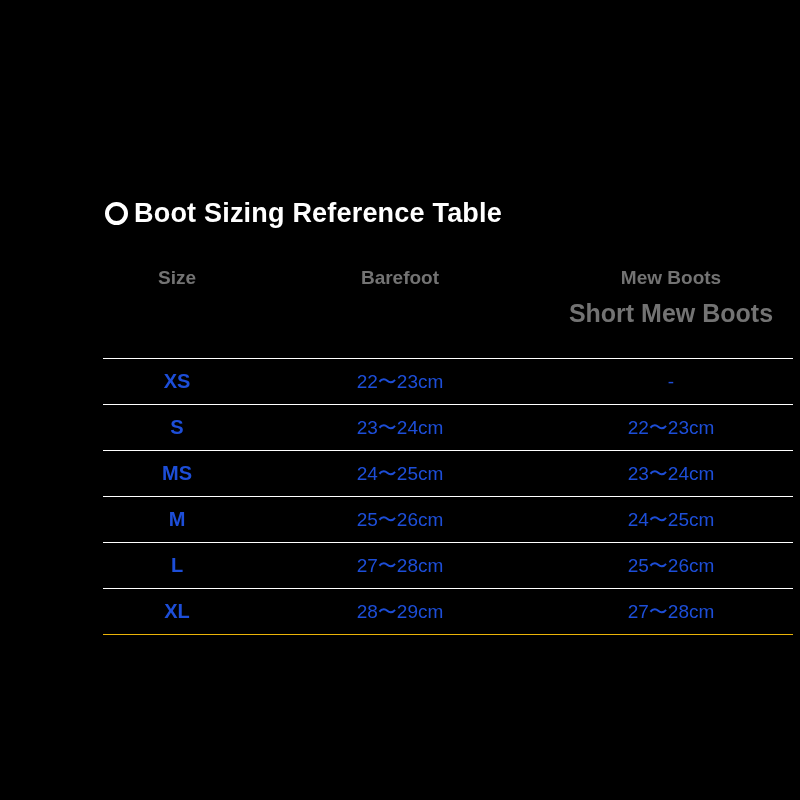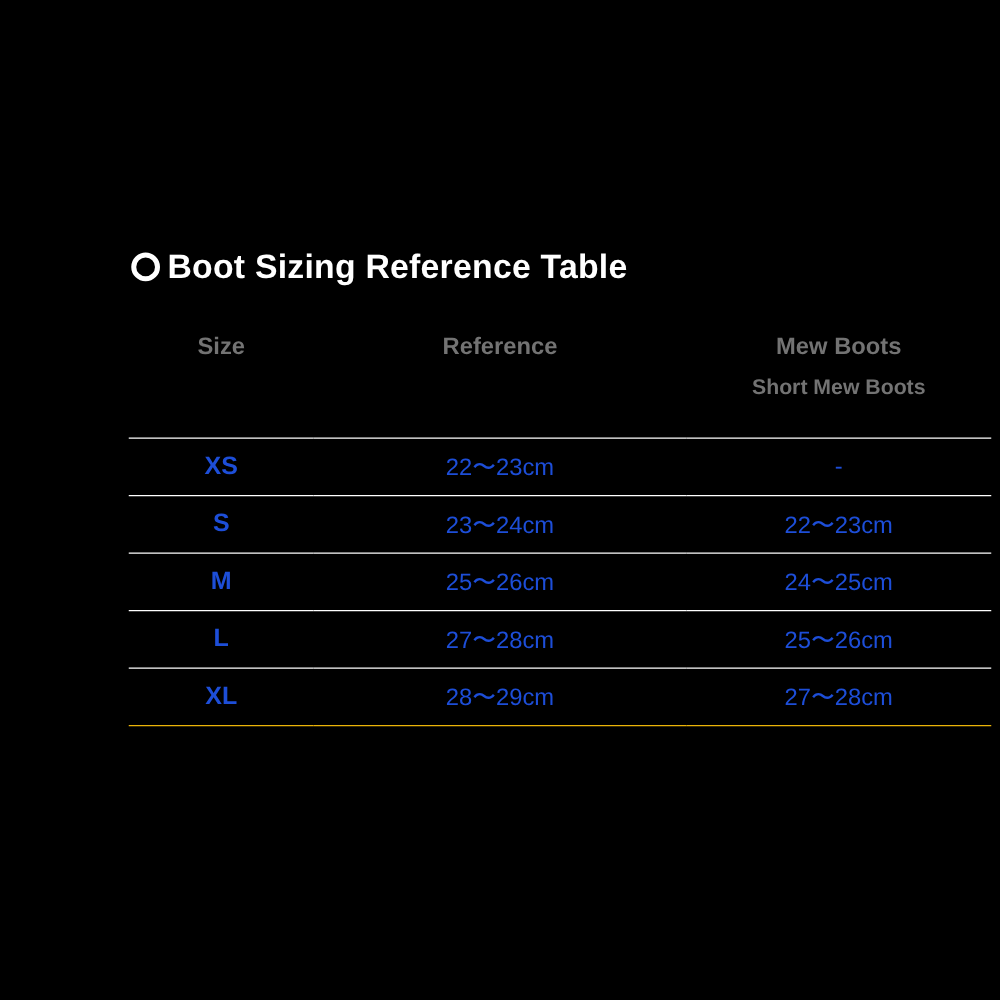--- a/index.html
+++ b/index.html
@@ -78,21 +78,21 @@
     font-weight: bold;
     text-align: center;
     padding: 0;
     vertical-align: top;
     line-height: 1.0;
   }
   .head-cell {
     padding: 6px 0 4px 0;
   }
   .head-line2 {
-    font-size: 17px;
+    font-size: 25px;
     font-weight: bold;
     margin-top: 14px;
     white-space: nowrap;
   }
   table.size-table thead tr.head-spacer th {
     height: 28px;
     padding: 0;
   }
   table.size-table tbody tr {
     border-top: 1px solid #ffffff;
@@ -131,21 +131,21 @@
         <col class="c-size">
         <col class="c-bare">
         <col class="c-mew">
       </colgroup>
       <thead>
         <tr>
           <th>
             <div class="head-cell">Size</div>
           </th>
           <th>
-            <div class="head-cell">Reference</div>
+            <div class="head-cell">Barefoot</div>
           </th>
           <th>
             <div class="head-cell">
               <div>Mew Boots</div>
               <div class="head-line2">Short Mew Boots</div>
             </div>
           </th>
         </tr>
         <tr class="head-spacer">
           <th></th>
@@ -158,20 +158,25 @@
           <td class="size-col">XS</td>
           <td>22〜23cm</td>
           <td>-</td>
         </tr>
         <tr>
           <td class="size-col">S</td>
           <td>23〜24cm</td>
           <td>22〜23cm</td>
         </tr>
         <tr>
+          <td class="size-col">MS</td>
+          <td>24〜25cm</td>
+          <td>23〜24cm</td>
+        </tr>
+        <tr>
           <td class="size-col">M</td>
           <td>25〜26cm</td>
           <td>24〜25cm</td>
         </tr>
         <tr>
           <td class="size-col">L</td>
           <td>27〜28cm</td>
           <td>25〜26cm</td>
         </tr>
         <tr>

